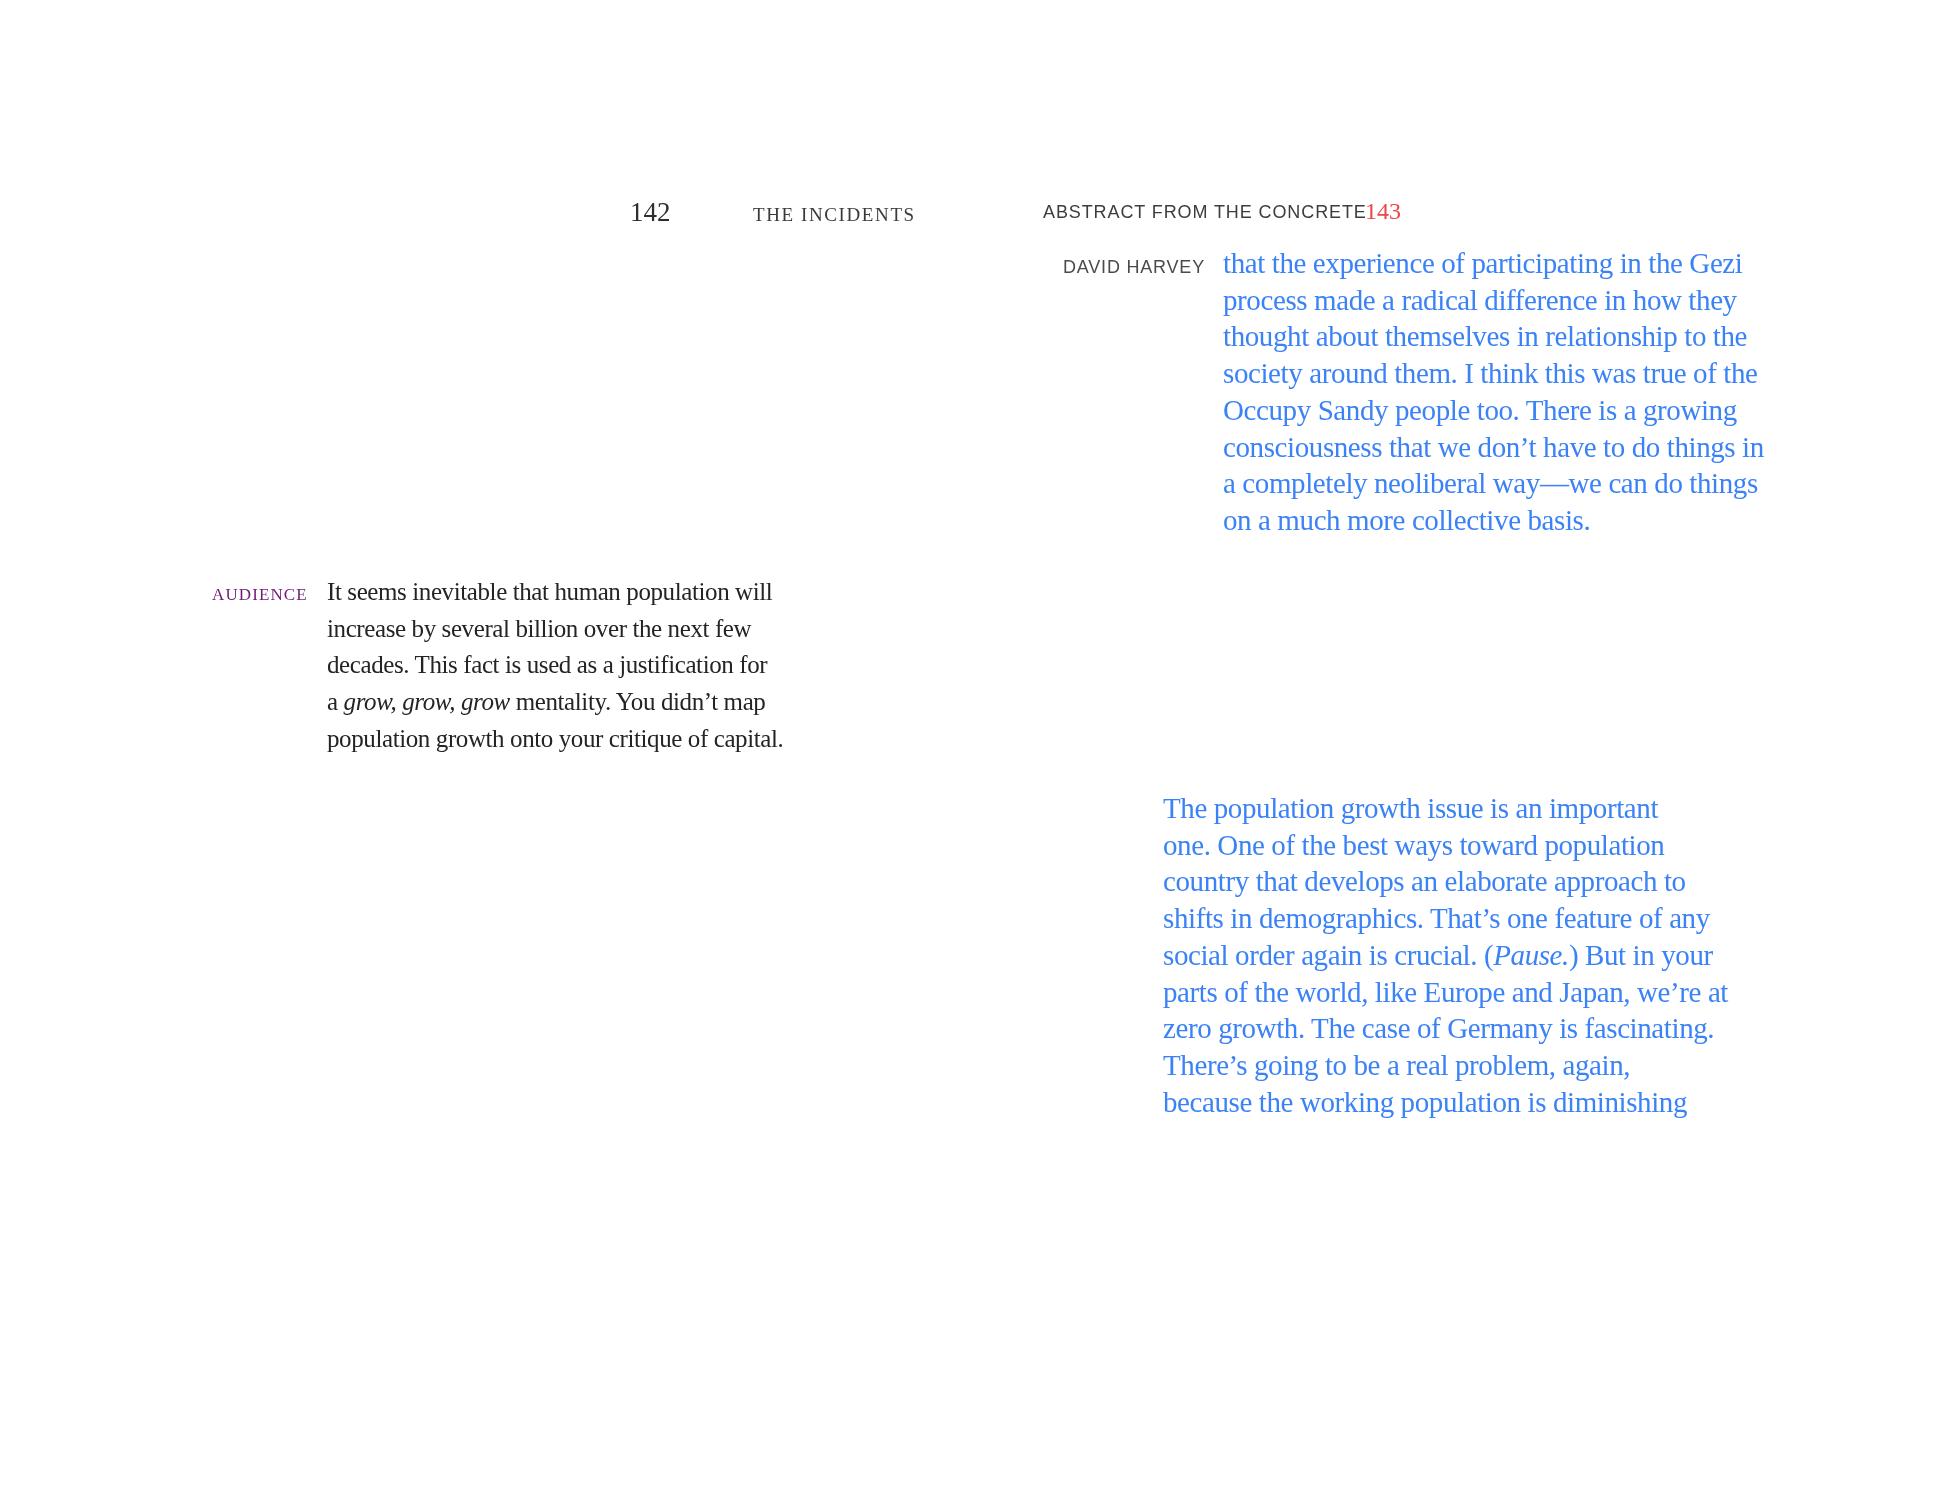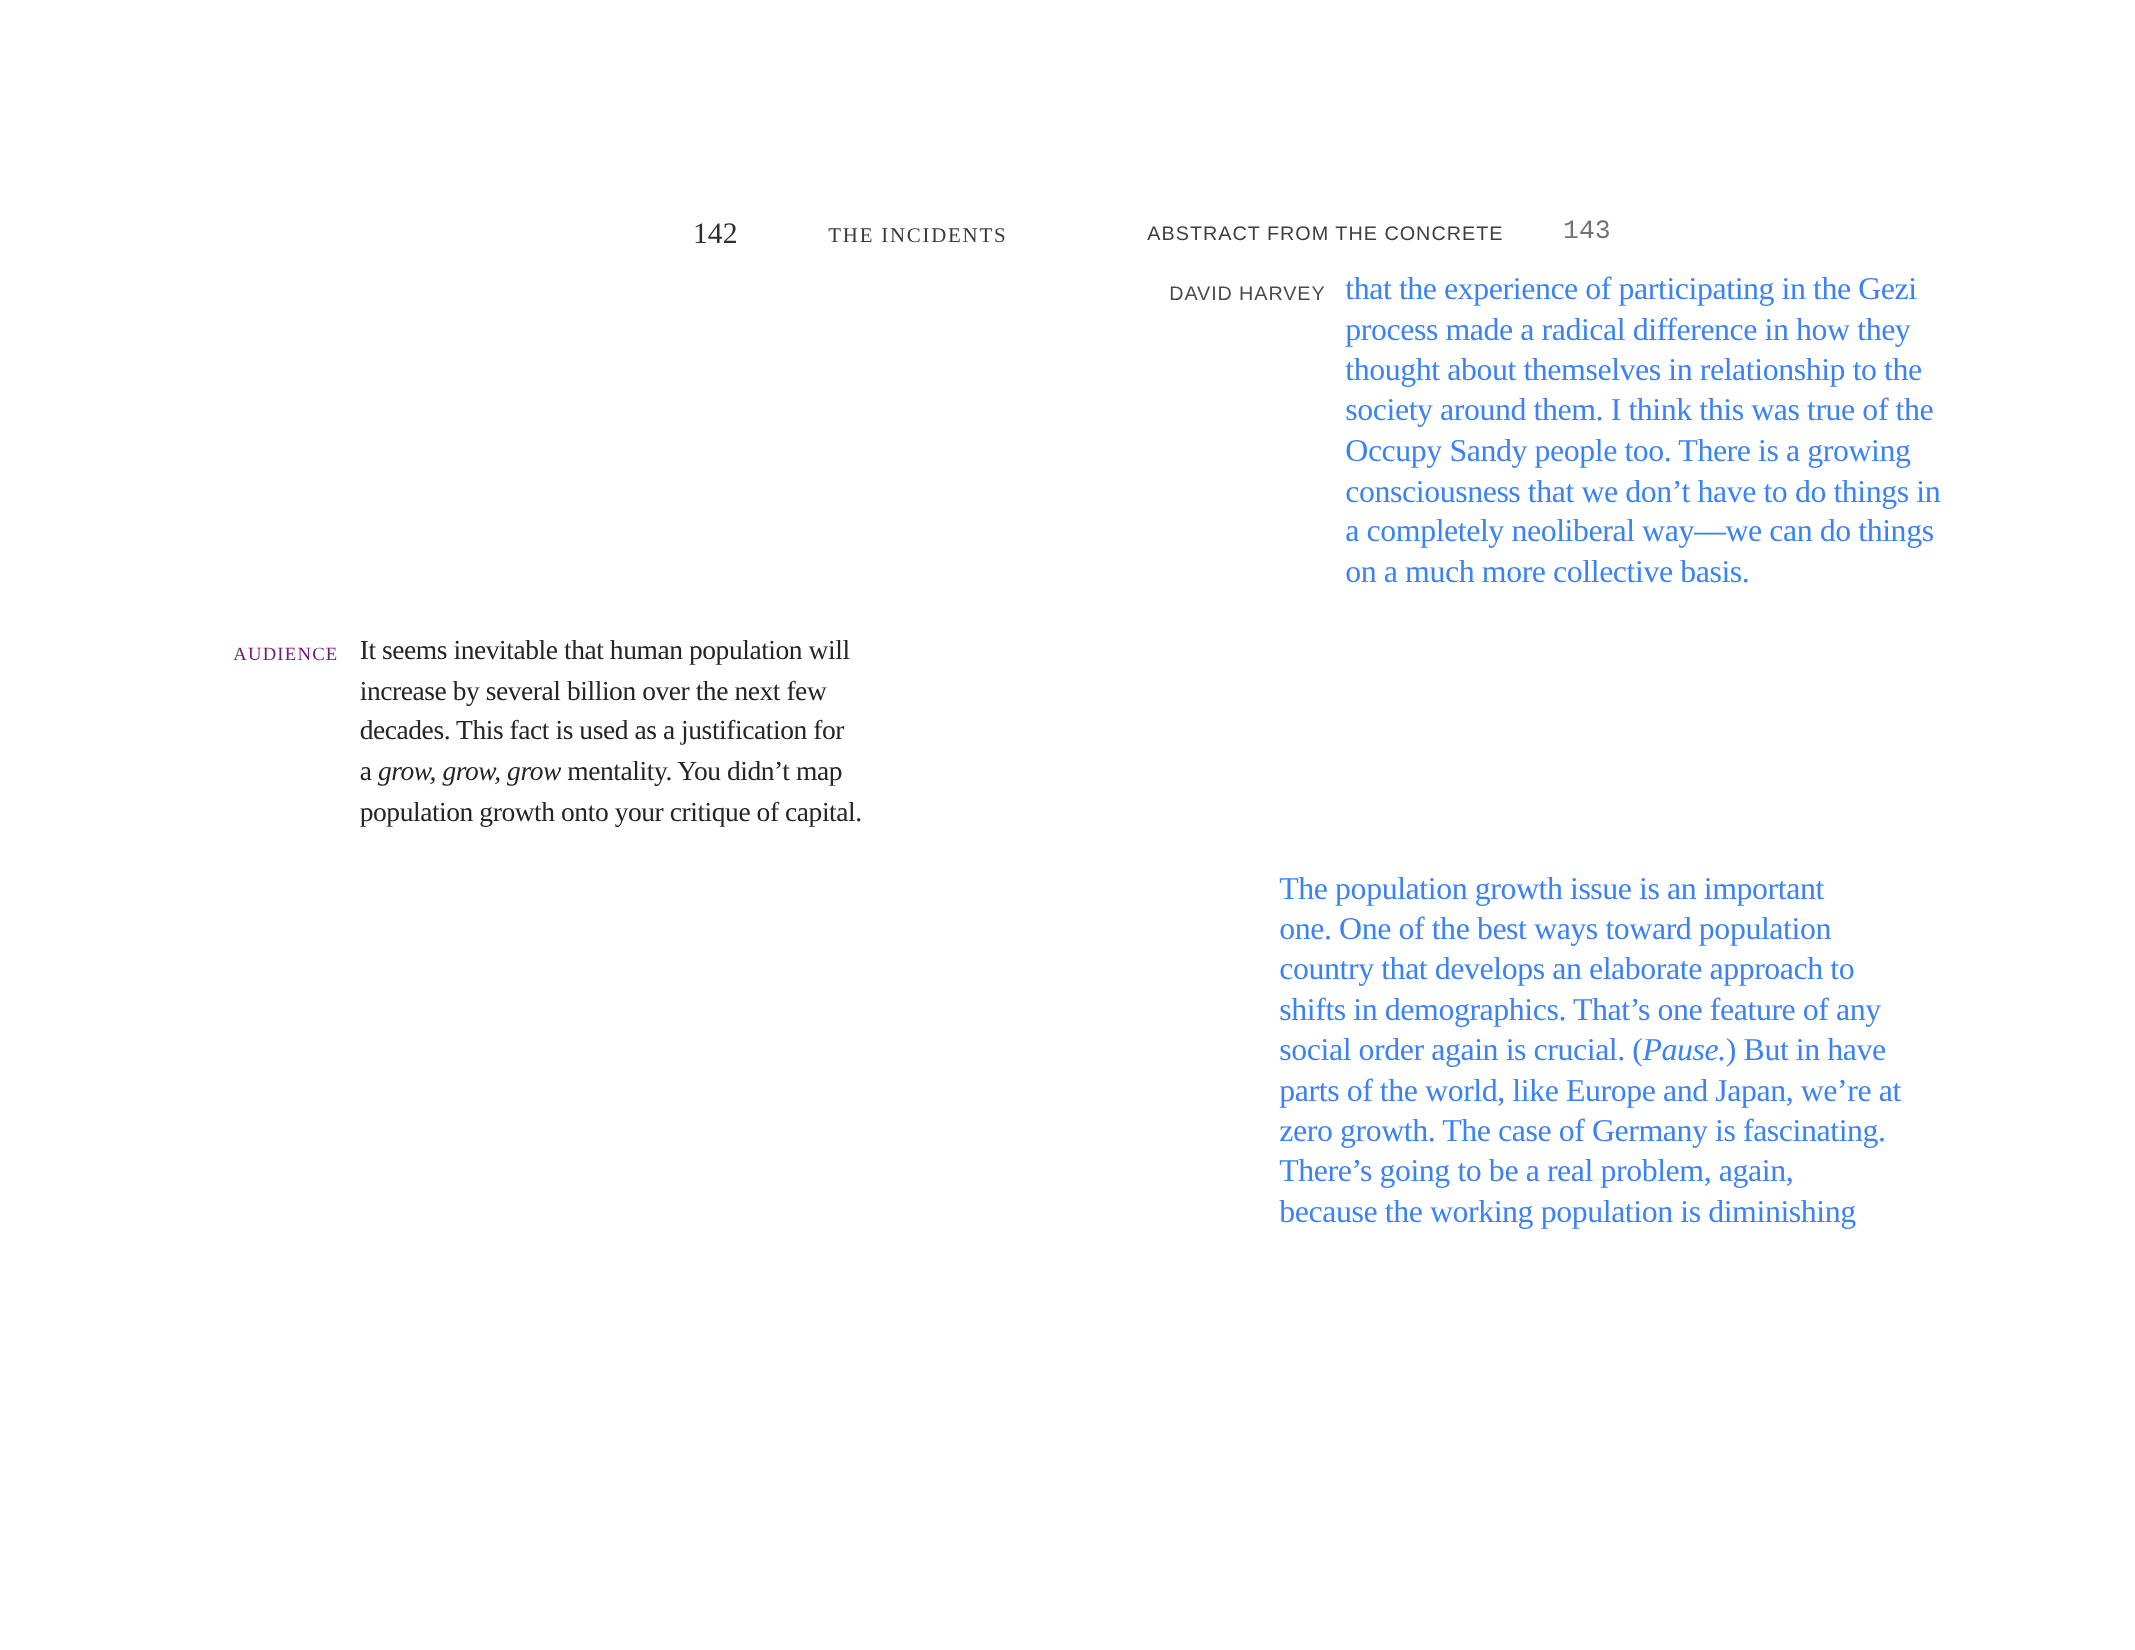--- a/index.html
+++ b/index.html
@@ -25,23 +25,23 @@
     font-size: 19px; line-height: 19px; letter-spacing: 1.6px;
     color: #3a3a3a; white-space: nowrap;
   }
   .running-title-right {
     position: absolute; left: 1043px; top: 203px;
     font-family: "Liberation Sans", sans-serif;
     font-size: 18px; line-height: 19px; letter-spacing: 0.9px;
     color: #3d3d3d; white-space: nowrap;
   }
   .folio-right {
-    position: absolute; left: 1421px; top: 199px;
-    font-family: Liberation Mono, monospace;
-    font-size: 24px; line-height: 24px; color: #737373;
+    position: absolute; left: 1365px; top: 199px;
+    font-family: Liberation Serif, serif;
+    font-size: 24px; line-height: 24px; color: #ef4444;
     white-space: nowrap;
   }
 
   
   .speaker-label-serif {
     position: absolute; left: 212px; top: 586px;
     font-family: "Liberation Serif", serif;
     font-size: 17px; line-height: 18px; letter-spacing: 1.1px;
     color: #701a75; white-space: nowrap;
   }
@@ -100,20 +100,20 @@
       <div class="line"><span>Occupy Sandy people too. There is a growing</span></div>
       <div class="line"><span>consciousness that we don’t have to do things in</span></div>
       <div class="line"><span>a completely neoliberal way—we can do things</span></div>
       <div class="line"><span>on a much more collective basis.</span></div>
     </div>
   <div class="para para-sans para-sans-2">
       <div class="line"><span>The population growth issue is an important</span></div>
       <div class="line"><span>one. One of the best ways toward population</span></div>
       <div class="line"><span>country that develops an elaborate approach to</span></div>
       <div class="line"><span>shifts in demographics. That’s one feature of any</span></div>
-      <div class="line"><span>social order again is crucial. (</span><em>Pause.</em><span>) But in have</span></div>
+      <div class="line"><span>social order again is crucial. (</span><em>Pause.</em><span>) But in your</span></div>
       <div class="line"><span>parts of the world, like Europe and Japan, we’re at</span></div>
       <div class="line"><span>zero growth. The case of Germany is fascinating.</span></div>
       <div class="line"><span>There’s going to be a real problem, again,</span></div>
       <div class="line"><span>because the working population is diminishing</span></div>
     </div>
 
 </div>
 
 </body></html>

